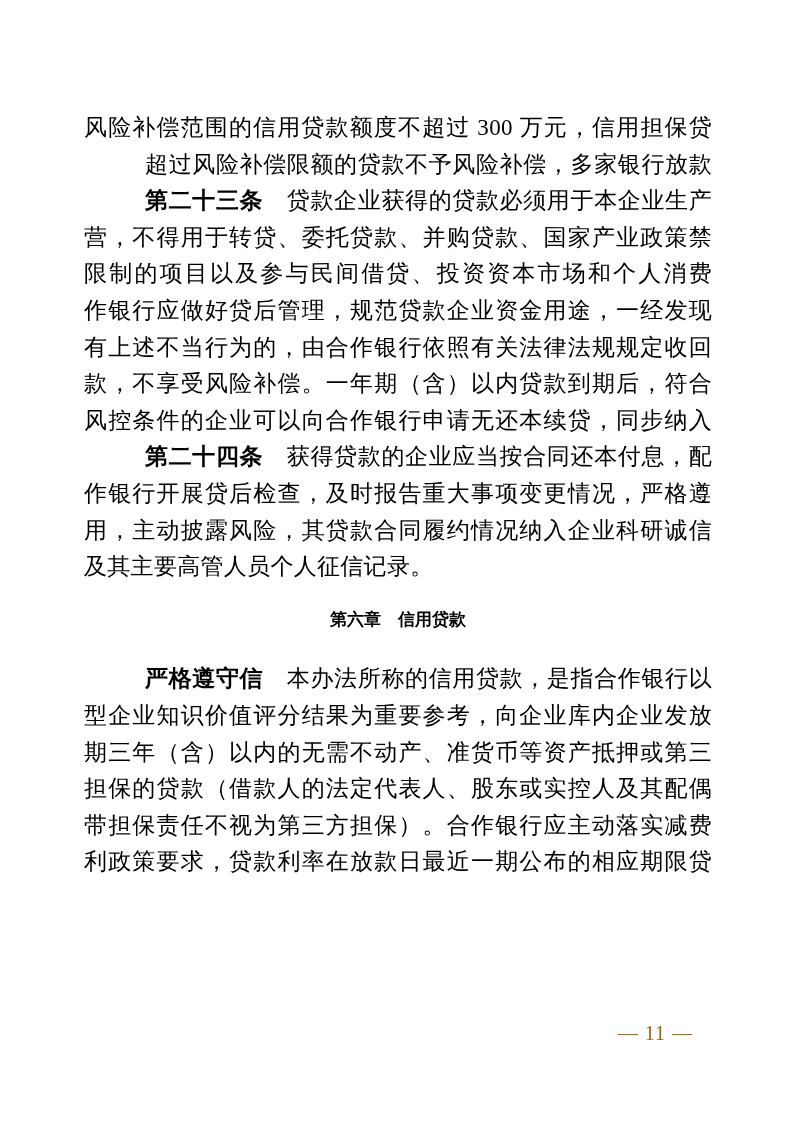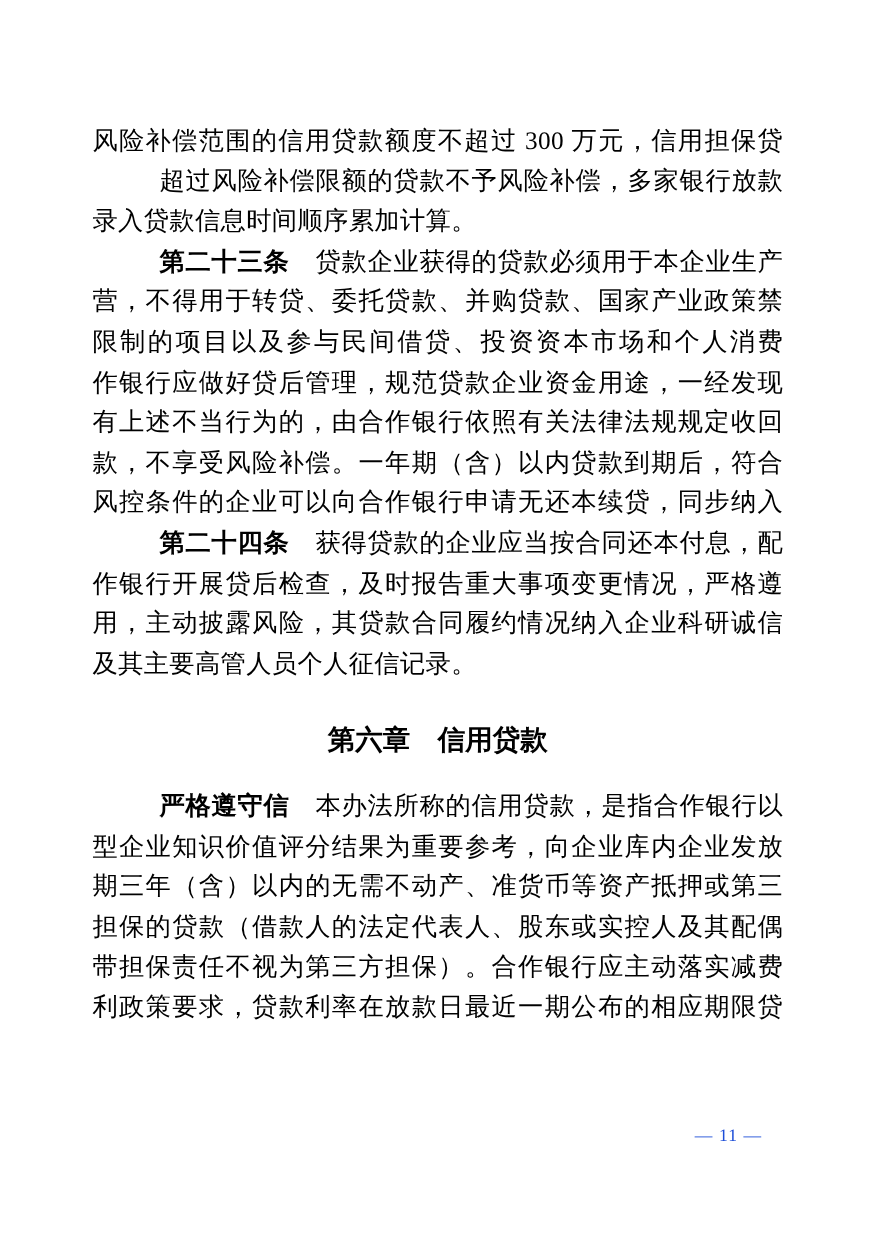--- a/index.html
+++ b/index.html
@@ -39,51 +39,50 @@
     text-align-last: left;
   }
   .line.indent {
     text-indent: 61px;
   }
   .bold-head {
     font-family: Liberation Mono, monospace;
     font-weight: 700;
   }
   .chapter {
-    font-size: 25px;
+    font-size: 17px;
     line-height: 36.6px;
     height: 36.6px;
-    margin-top: 33px;
+    margin-top: 16px;
     margin-bottom: 23px;
     text-align: center;
     text-align-last: center;
     font-weight: 700;
     font-family: "Liberation Sans", "DejaVu Sans", sans-serif;
   }
   .footer {
     position: absolute;
     top: 1020px;
     right: 100px;
-    font-size: 16px;
+    font-size: 20px;
     line-height: 26px;
     letter-spacing: 1px;
-    color: #1d4ed8;
+    color: #a16207;
   }
 </style>
 </head>
 <body>
 
 <div class="page">
   <div class="content">
       <div>
         <div class="line"><span>风险补偿范围的信用贷款额度不超过 300 万元，信用担保贷款额</span></div>
       </div>
       <div>
         <div class="line indent"><span>超过风险补偿限额的贷款不予风险补偿，多家银行放款的按</span></div>
-        <div class="line no-just"><span>录入贷款信息时间顺序累加计算。</span></div>
       </div>
       <div>
         <div class="line indent"><span class="bold-head">第二十三条</span><span>　贷款企业获得的贷款必须用于本企业生产经</span></div>
         <div class="line"><span>营，不得用于转贷、委托贷款、并购贷款、国家产业政策禁止和</span></div>
         <div class="line"><span>限制的项目以及参与民间借贷、投资资本市场和个人消费等。合</span></div>
         <div class="line"><span>作银行应做好贷后管理，规范贷款企业资金用途，一经发现企业</span></div>
         <div class="line"><span>有上述不当行为的，由合作银行依照有关法律法规规定收回贷</span></div>
         <div class="line"><span>款，不享受风险补偿。一年期（含）以内贷款到期后，符合银行</span></div>
         <div class="line"><span>风控条件的企业可以向合作银行申请无还本续贷，同步纳入知识</span></div>
       </div>

